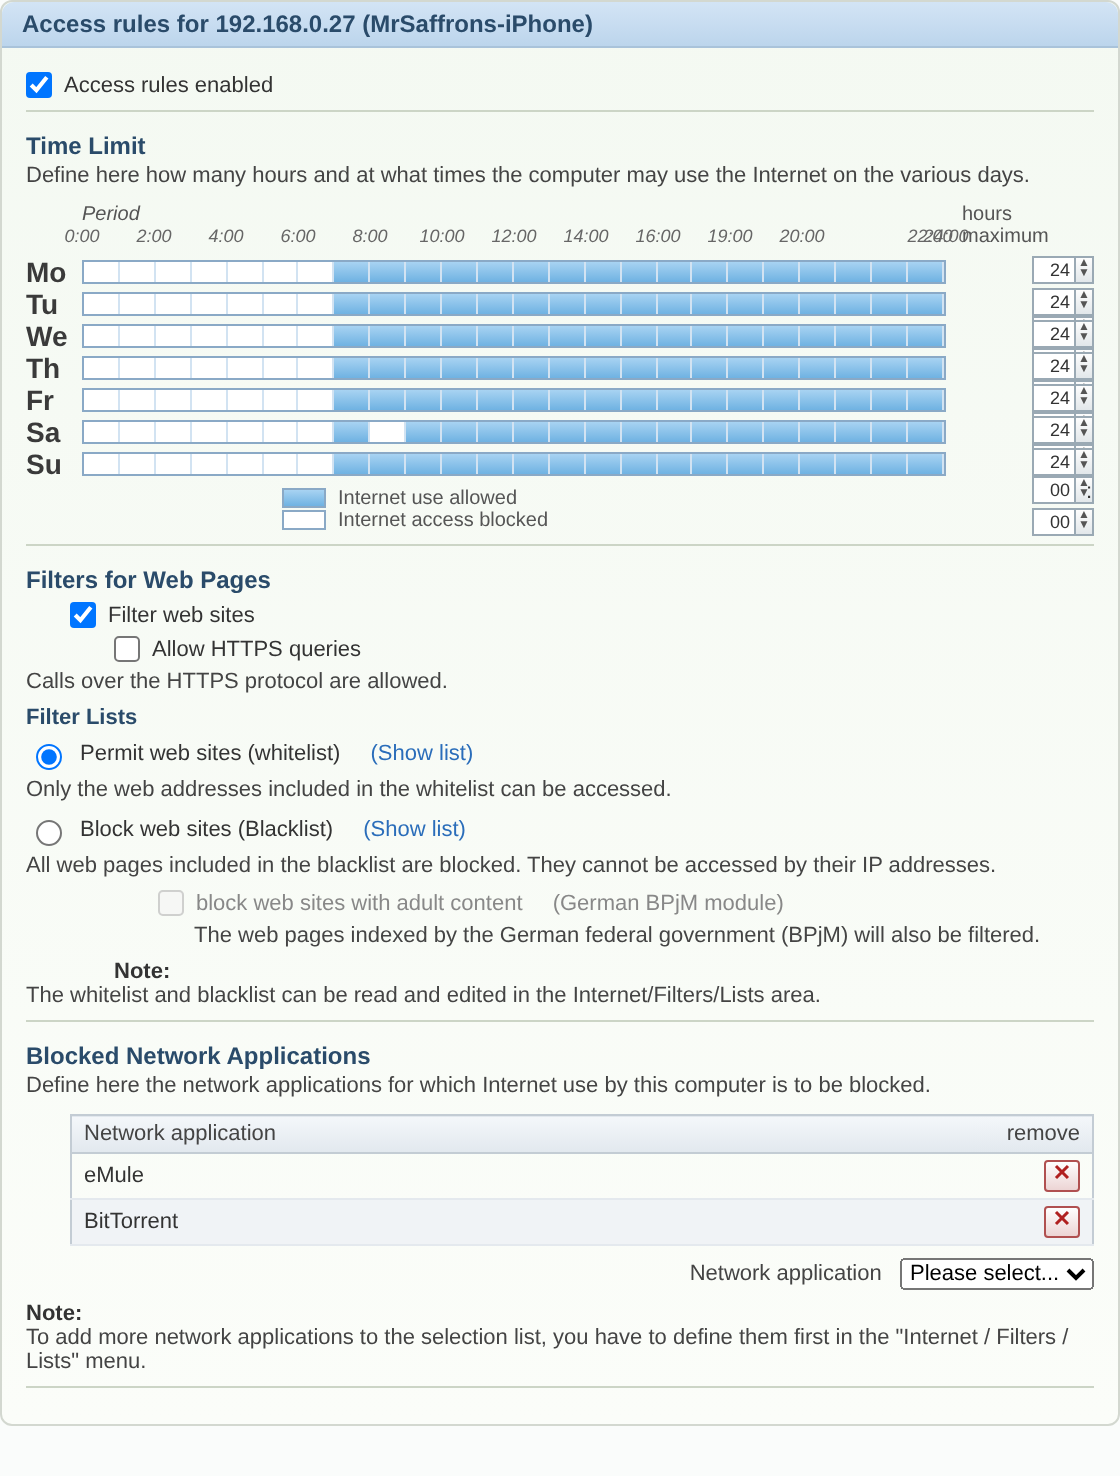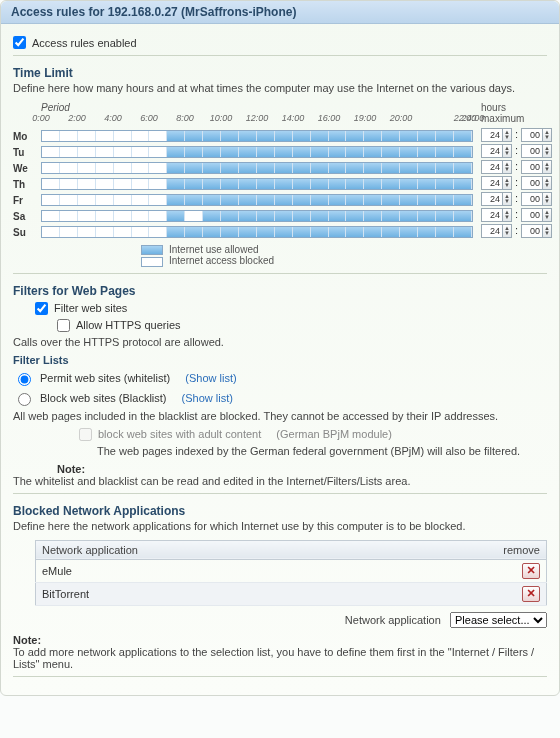--- a/index.html
+++ b/index.html
@@ -38,28 +38,28 @@
   .indent3 { margin-left:66px; }
   .timetable { display:flex; gap:8px; }
   .tt-left { flex:1; }
   .tt-header { display:flex; }
   .tt-header .spacer { width:28px; }
   .tt-hours-head { flex:1; position:relative; height:26px;font-style:italic; }
   .tt-period-label { font-size:10px; color:#555; }
   .tt-tick-row { position:relative; height:12px; }
   .tt-tick { position:absolute; top:0; font-size:9px; color:#666; transform:translateX(-50%); }
   .tt-row { display:flex; align-items:center; height:16px; }
-  .tt-day { width:28px; font-weight:bold; font-size:10px; color:#3a3a3a; }
+  .tt-day { width:28px; font-weight:bold; font-size:14px; color:#3a3a3a; }
   .tt-bar { flex:1; height:12px; border:1px solid #8aa9c6; background:#fff; position:relative; display:flex; }
   .tt-seg { height:100%; border-right:1px solid #d2e3f2; }
   .tt-seg.allowed { background:linear-gradient(#a8d3f2,#6fb2e2); }
   .tt-seg.blocked { background:#fff; }
   .tt-max-col { width:66px; }
   .tt-max-head { font-size:10px; color:#555; text-align:left; line-height:1.1; height:26px; }
-  .tt-max-row { height:16px; display:flex; align-items:flex-start; gap:2px; }
+  .tt-max-row { height:16px; display:flex; align-items:flex-end; gap:2px;flex-direction:column; }
   .spin-group { display:flex; }
   .spin-box { border:1px solid #9aa9b4; background:#fff; width:22px; height:14px; font-size:9px; text-align:right; padding:1px 2px; line-height:10px; position:relative; }
   .spin-arrows { margin-left:-1px; width:10px; height:14px; border:1px solid #9aa9b4; background:linear-gradient(#fdfdfd,#e2e7ea); display:flex; flex-direction:column; justify-content:center; align-items:center; font-size:6px; line-height:5px; color:#555; }
   .legend { margin:4px 0 0 80px; font-size:10px; color:#555;padding-left:48px; }
   .legend .swatch { display:inline-block; width:22px; height:10px; border:1px solid #8aa9c6; vertical-align:middle; margin-right:6px; }
   .swatch.allowed { background:linear-gradient(#a8d3f2,#6fb2e2); }
   .swatch.blocked { background:#fff; }
   .link { color:#2a6dba; cursor:pointer; }
   .muted { color:#888; }
   .radio-row { display:flex; align-items:center; gap:6px; margin:4px 0; }
@@ -424,20 +424,21 @@
     </label>
     <div class="subtext indent3">Calls over the HTTPS protocol are allowed.</div>
 
     <div class="indent2 bold" style="color:#2a4b6a;font-size:11px;margin:6px 0 4px 0;">Filter Lists</div>
 
     <label class="radio-row indent2">
       <input type="radio" name="flist" checked="" style="">
       <span>Permit web sites (whitelist)</span>&nbsp;
       <span class="link">(Show list)</span>
     </label>
+    <div class="subtext indent3">Only the web addresses included in the whitelist can be accessed.</div>
 
     <label class="radio-row indent2">
       <input type="radio" name="flist" style="">
       <span>Block web sites (Blacklist)</span>&nbsp;
       <span class="link">(Show list)</span>
     </label>
     <div class="subtext indent3">All web pages included in the blacklist are blocked. They cannot be accessed by their IP addresses.</div>
 
     <label class="row-check indent3 muted">
       <input type="checkbox" disabled="" style="">

